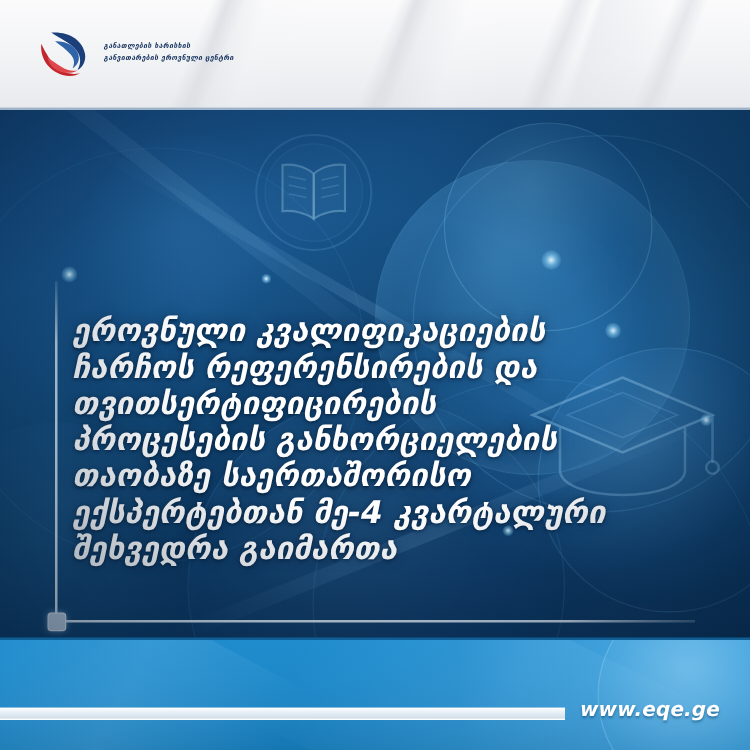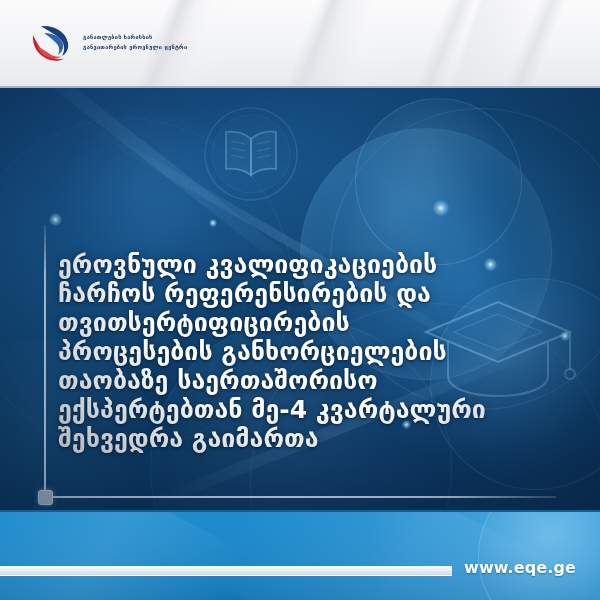--- a/index.html
+++ b/index.html
@@ -13,20 +13,21 @@
     overflow: hidden;
     font-family: "DejaVu Sans", "Liberation Sans", sans-serif;
   }
 
   #poster {
     position: relative;
     width: 600px;
     height: 600px;
     overflow: hidden;
     background: #ffffff;
+    font-style: italic;
   }
 
   
   .header-bar {
     position: absolute;
     left: 0; top: 0;
     width: 600px;
     height: 86px;
     background:
       linear-gradient(108deg,

